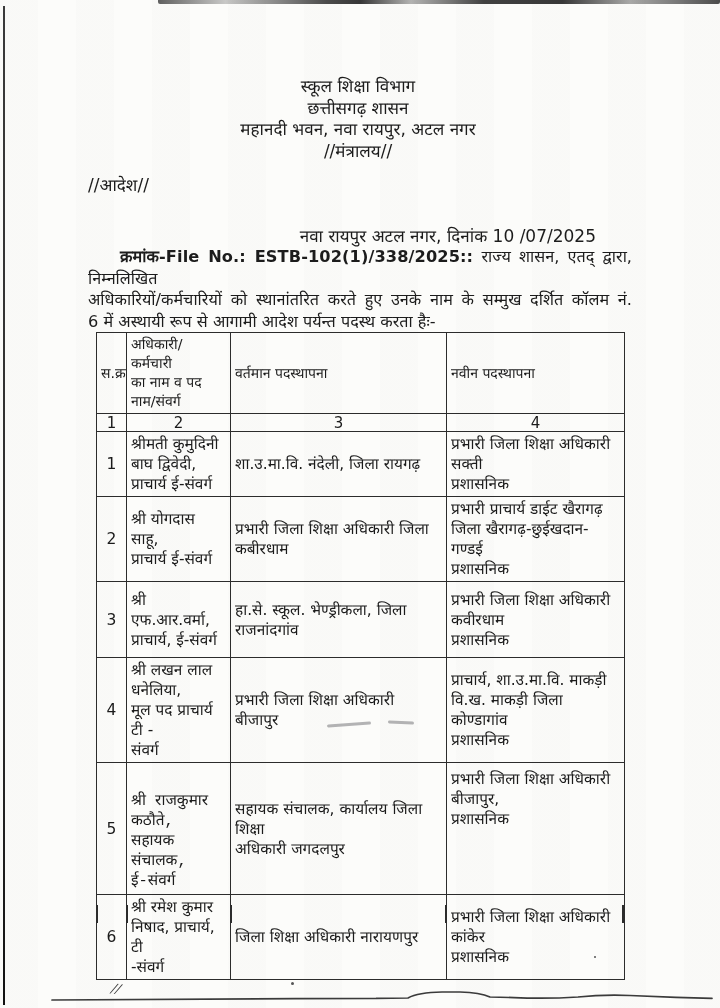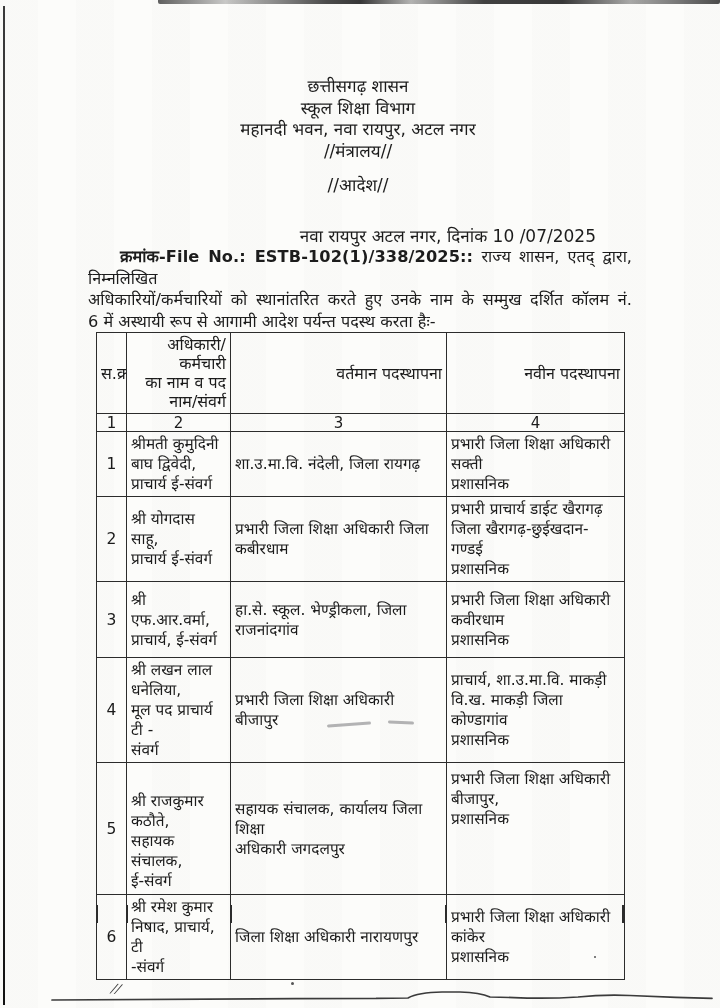--- a/index.html
+++ b/index.html
@@ -42,21 +42,21 @@
   .scribble{position:absolute;height:3px;background:rgba(90,90,95,.45);border-radius:2px;}
   .scr1{left:327px;top:723px;width:44px;transform:rotate(-4deg);}
   .scr2{left:388px;top:721px;width:26px;transform:rotate(3deg);}
   
   .letterhead{
     position:absolute;left:88px;top:76px;width:540px;
     text-align:center;font-size:17px;line-height:21.5px;
   }
   .order-heading{
     position:absolute;left:88px;top:173px;width:540px;
-    text-align:center;font-size:17px;
+    text-align:left;font-size:17px;
   }
   .date-line{
     position:absolute;left:88px;top:204px;width:508px;
     text-align:right;font-size:17px;margin-top:20px;
   }
   
   .intro{
     position:absolute;left:88px;top:246px;width:544px;
     font-size:16.2px;line-height:21.6px;
   }
@@ -68,54 +68,54 @@
     position:absolute;left:96px;top:332px;
     border-collapse:collapse;table-layout:fixed;
     width:528px;font-size:15.4px;line-height:20px;color:#1b1b1b;
   }
   table.transfer td, table.transfer th{
     border:1.8px solid #2c2c2c;
     padding:2px 4px;font-weight:normal;
     overflow:hidden;
   }
   .ml{white-space:pre-line;}
-  th{vertical-align:middle;text-align:right;font-size:16px;line-height:19px;}
+  th{vertical-align:middle;text-align:left;font-size:14px;line-height:19px;}
   tr.hrow{height:55px;}
   tr.numrow{height:18px;}
   tr.numrow td{text-align:center;line-height:14px;font-size:15px;padding:0;}
   tr.r1{height:63px;} tr.r2{height:63px;} tr.r3{height:76px;}
   tr.r4{height:88px;} tr.r5{height:132px;} tr.r6{height:78px;}
   td.c-sno{text-align:center;vertical-align:middle;font-size:15.5px;}
   td.c-name{vertical-align:middle;padding-left:5px;margin-left:33px;}
   td.c-cur{vertical-align:middle;padding-left:6px;}
   td.c-new{vertical-align:middle;padding-left:6px;}
   tr.r5 td.c-new{vertical-align:top;padding-top:6px;}
-  tr.r5 td.c-name{padding-top:26px;}
+  tr.r5 td.c-name{padding-top:26px;font-family:Liberation Mono, monospace;}
   
   .stub{position:absolute;top:905px;width:2px;height:18px;background:#2c2c2c;}
 </style>
 </head>
 <body>
 
 <div id="page">
 
   <div class="top-smudge"></div>
   <div class="left-edge"></div>
   <span class="pen-mark">//</span>
   <div class="dot dot1"></div>
   <div class="dot dot2"></div>
   <div class="scribble scr1"></div>
   <div class="scribble scr2"></div>
   <svg class="bottom-edge-svg" width="672" height="20" viewBox="0 0 672 20">
     <path d="M6,14 L250,12.6 L330,12.4 Q346,12 362,12 Q372,6.5 396,6 L414,6 Q434,6.3 444,11 L468,11.6 Q500,13 532,11 Q556,8.5 584,9.5 L630,11.4 L666,12.4" fill="none" stroke="#3b3b3b" stroke-width="1.7" stroke-linecap="round"></path>
   </svg>
 
   <div class="letterhead">
+    <div>स्कूल शिक्षा विभाग</div>
     <div>छत्तीसगढ़ शासन</div>
-    <div>स्कूल शिक्षा विभाग</div>
     <div>महानदी भवन, नवा रायपुर, अटल नगर</div>
     <div>//मंत्रालय//</div>
   </div>
 
   <div class="order-heading">//आदेश//</div>
 
   <div class="date-line">नवा रायपुर अटल नगर, दिनांक 10 /07/2025</div>
 
   <div class="intro">
     <span class="pline jfull"><b>क्रमांक-File No.: ESTB-102(1)/338/2025::</b> <span>राज्य शासन, एतद् द्वारा, निम्नलिखित</span></span>

